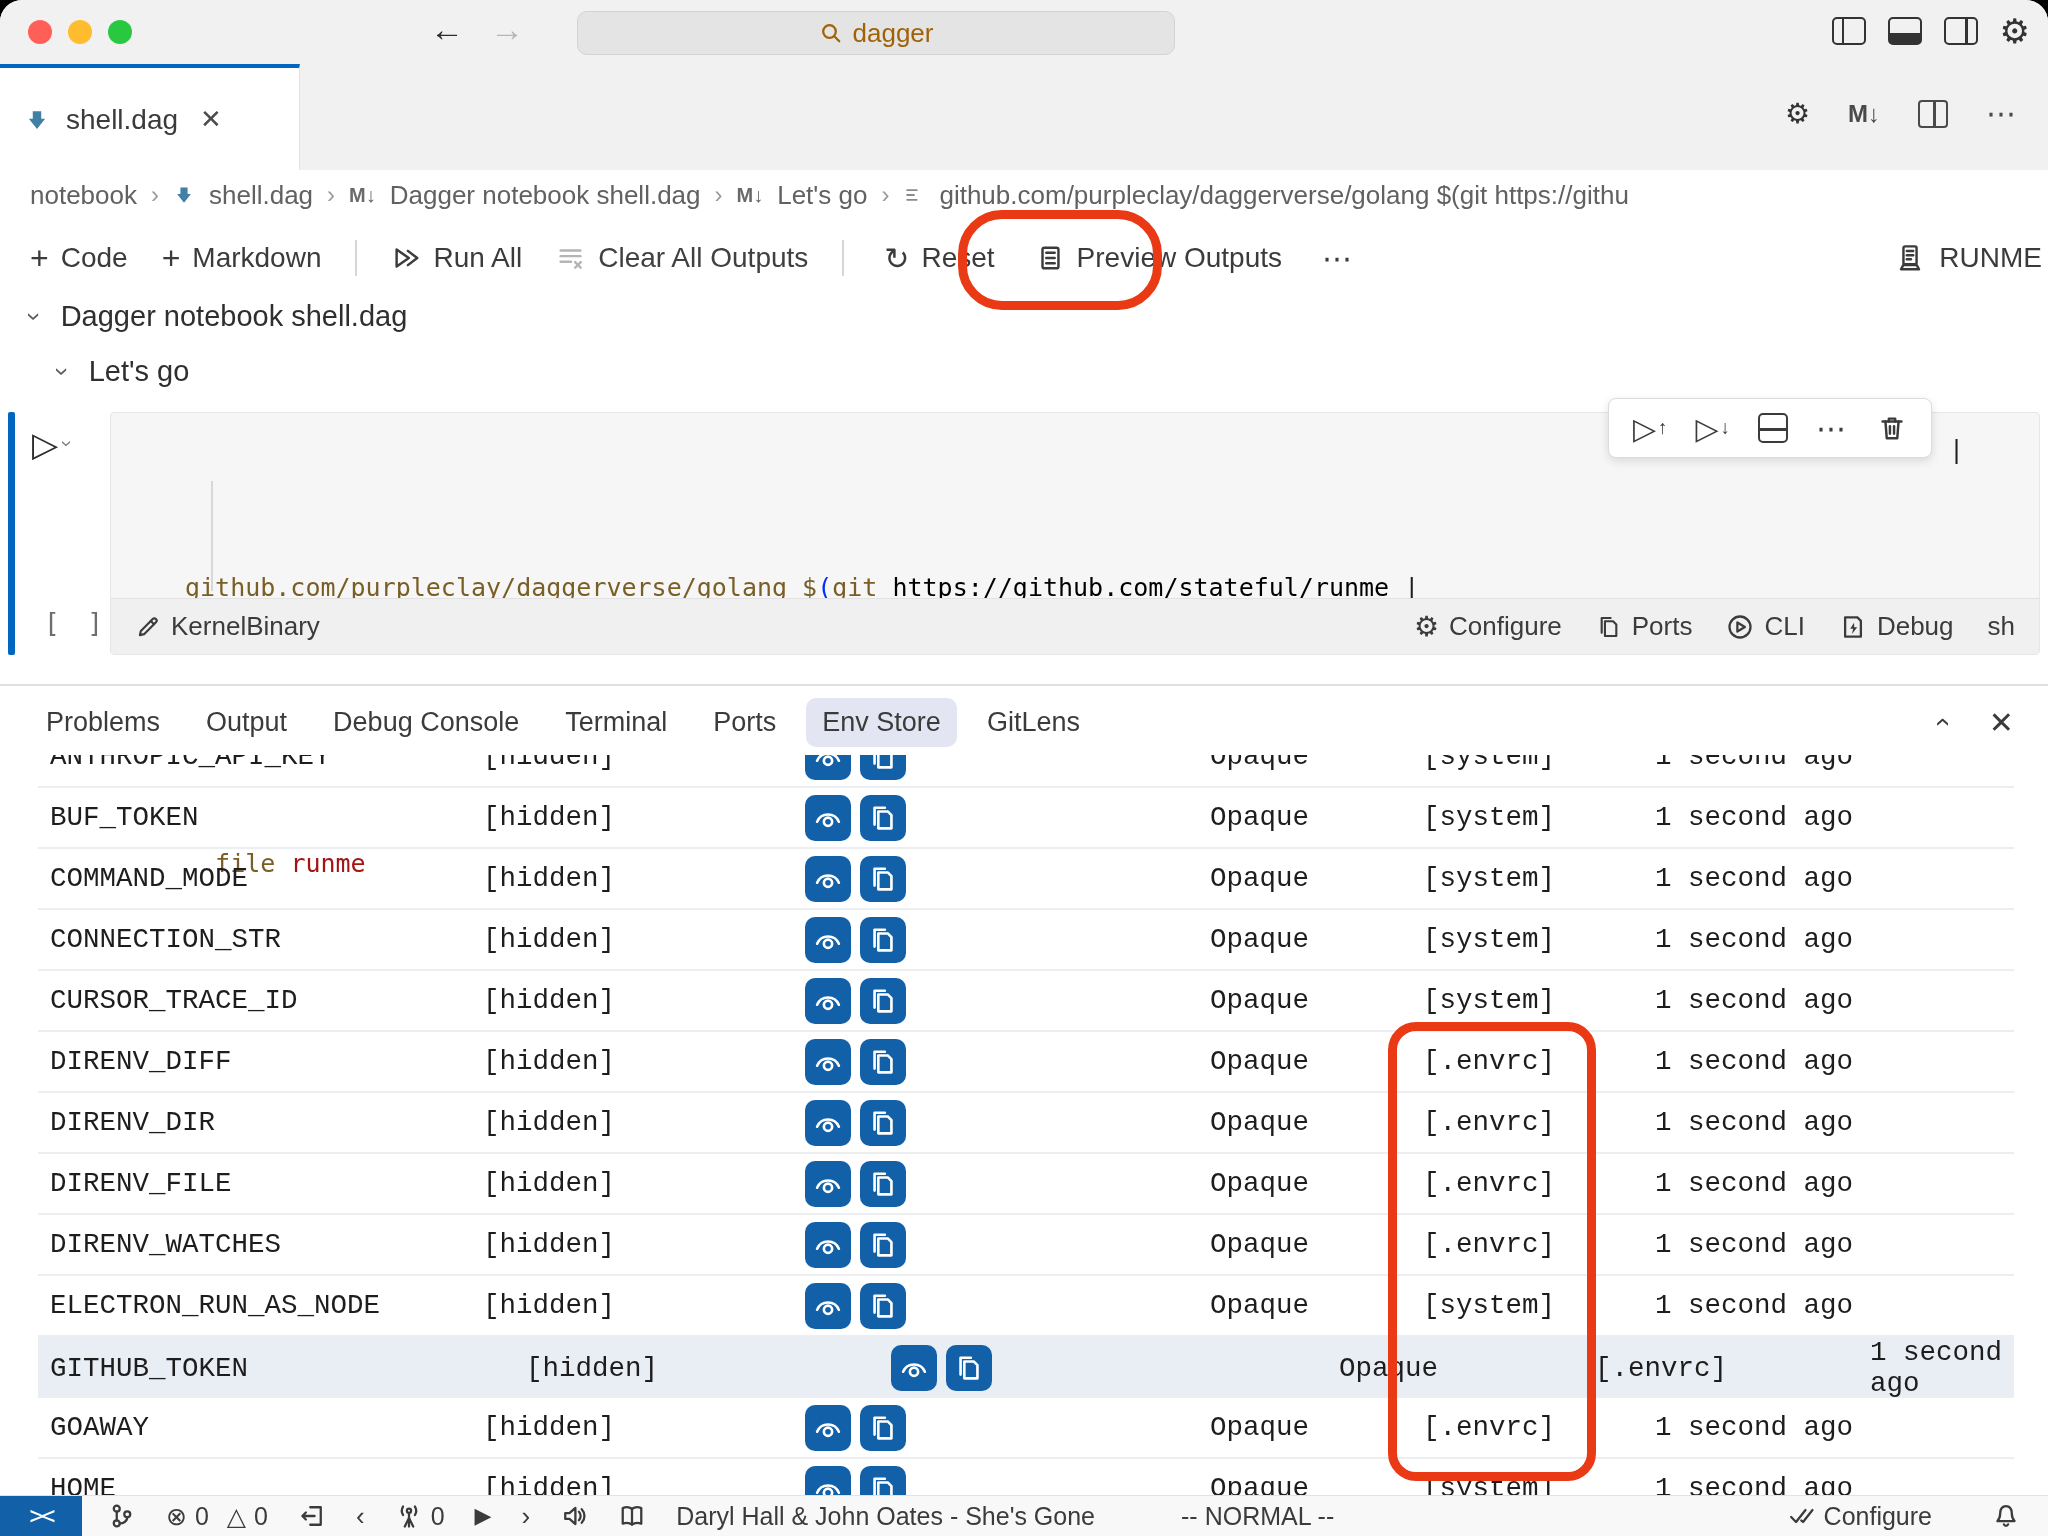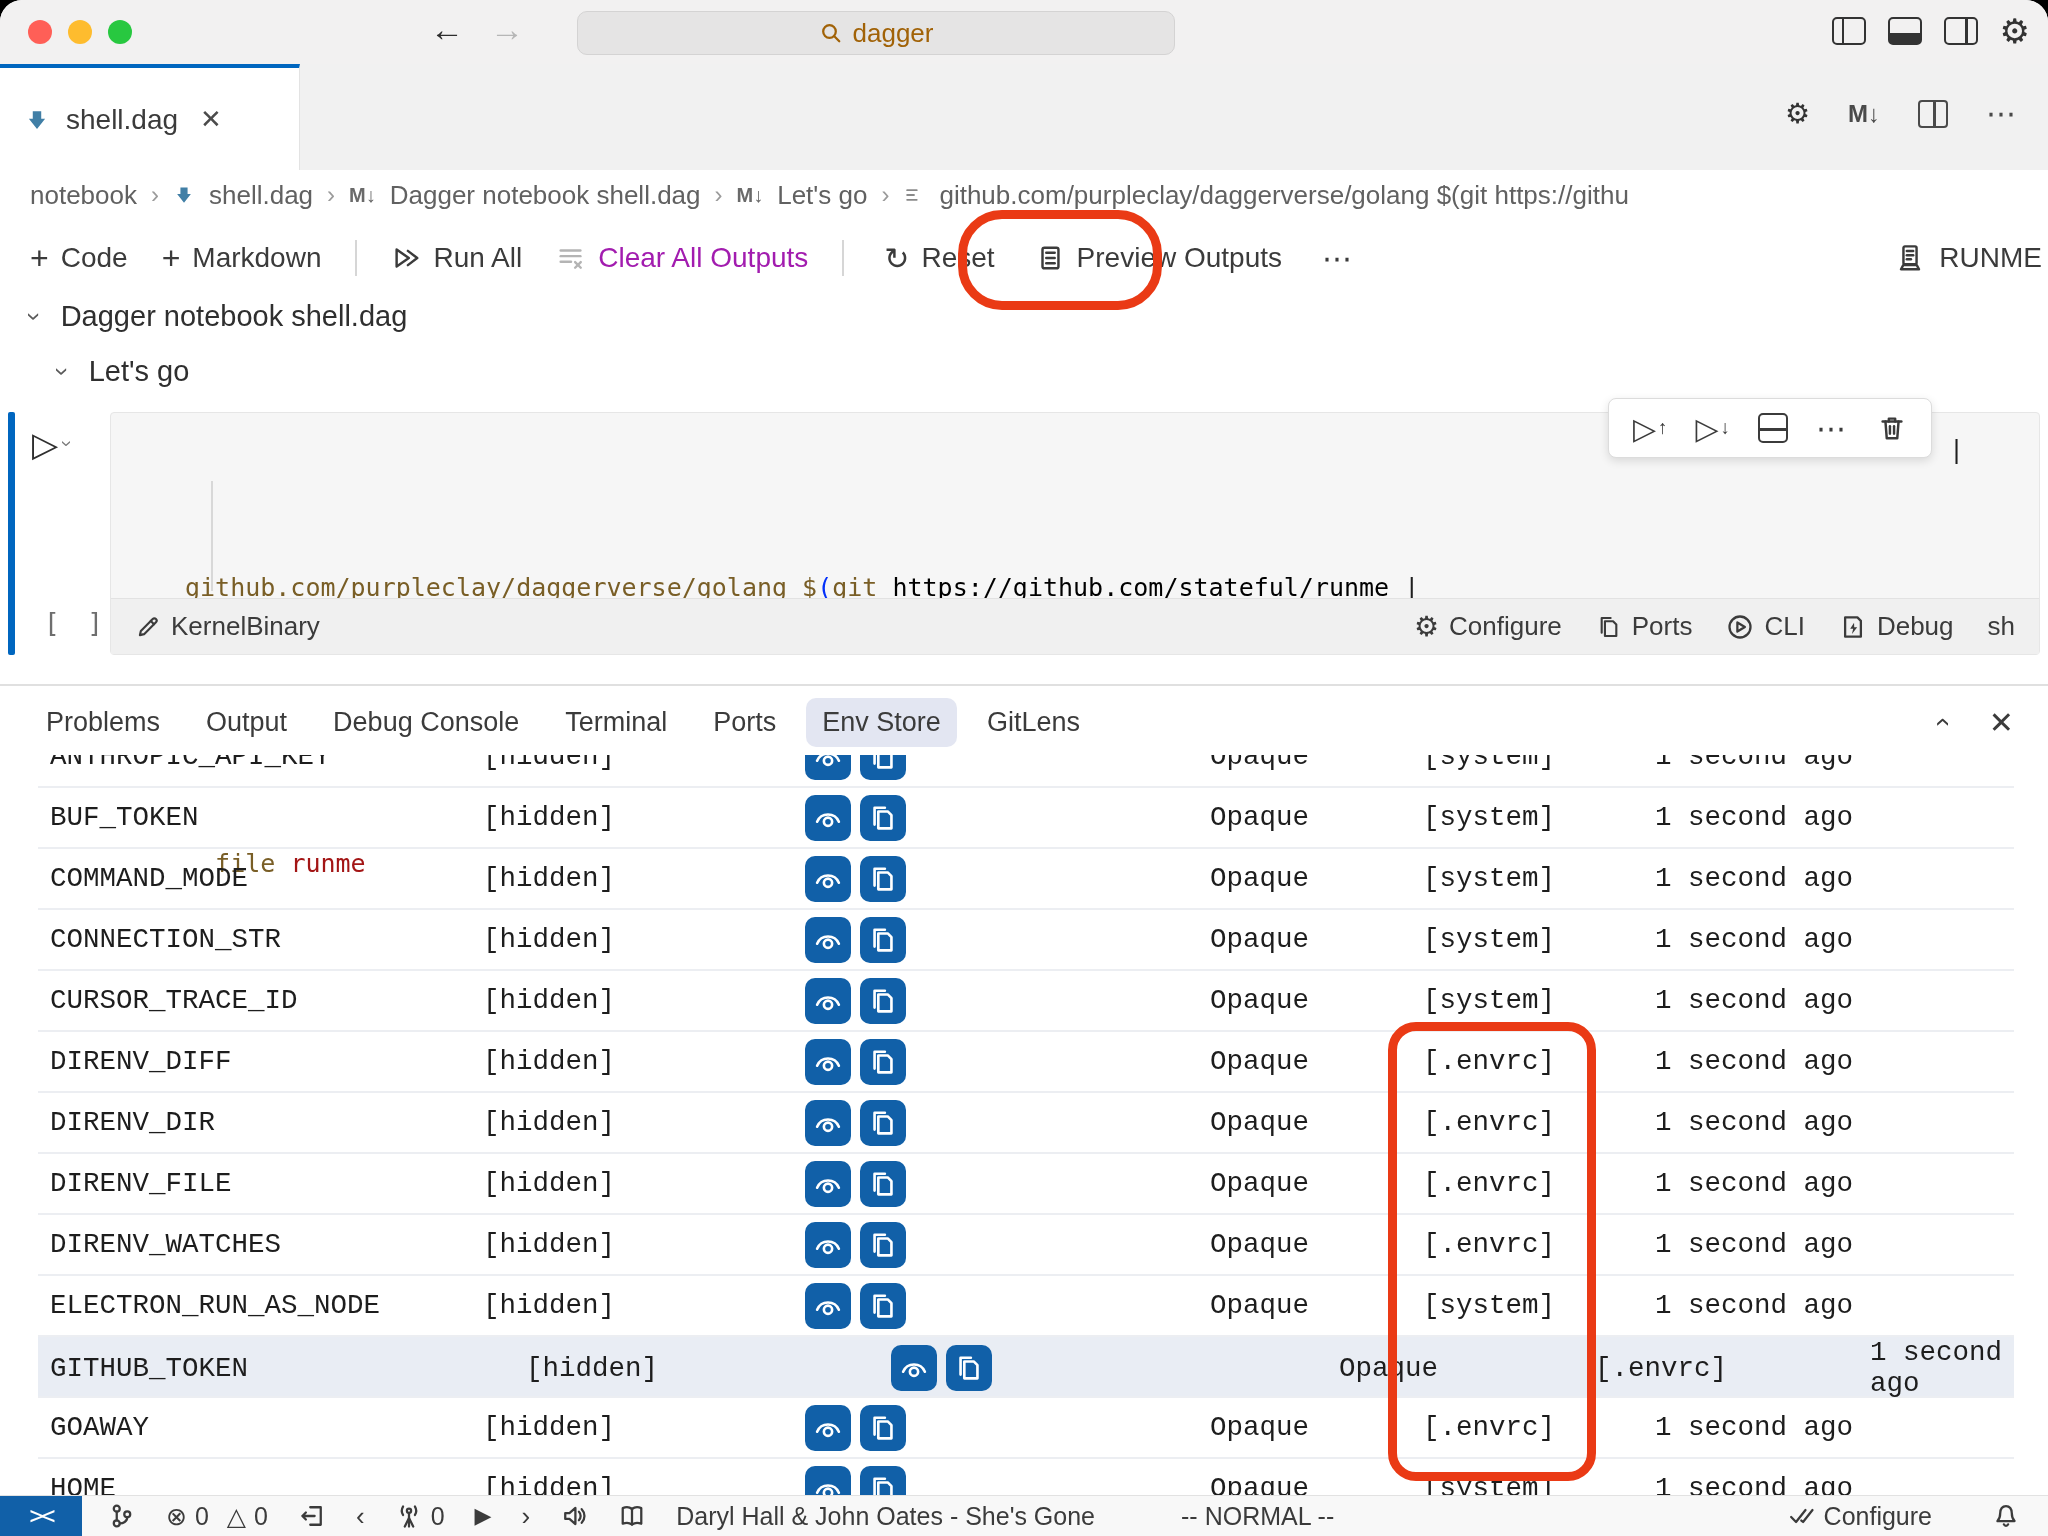--- a/index.html
+++ b/index.html
@@ -42,21 +42,21 @@
                align-items:center;gap:14px;padding-left:30px;font-size:26px;color:#616161;white-space:nowrap;overflow:hidden;}
   .crumb-sep{color:#9b9b9b;font-size:24px;}
   .dagger-ic{width:26px;height:28px;}
 
   
   .nbtoolbar{position:absolute;left:0;top:222px;width:100%;height:72px;background:#fff;display:flex;
              align-items:center;gap:34px;padding-left:30px;font-size:28px;color:#3b3b3b;}
   .tool{display:flex;align-items:center;gap:12px;}
   .plus{font-size:32px;font-weight:300;}
   .tdiv{width:2px;height:36px;background:#d6d6d6;}
-  .disabled{color:#a21caf;}
+  .disabled{color:#404040;}
   .reset-wrap{position:relative;display:flex;align-items:center;gap:12px;padding:0 6px;}
   .reset-glyph{font-size:30px;}
   .runme-right{margin-left:auto;margin-right:36px;display:flex;align-items:center;gap:14px;}
   .dots3{font-size:30px;letter-spacing:3px;color:#3b3b3b;margin-left:6px;}
 
   
   .annot{position:absolute;border:9px solid var(--annot,#ea3a15);pointer-events:none;z-index:60;}
   .annot-reset{left:958px;top:210px;width:186px;height:82px;border-radius:44px;}
   .annot-source{left:1388px;top:1022px;width:190px;height:441px;border-radius:28px;}
 

